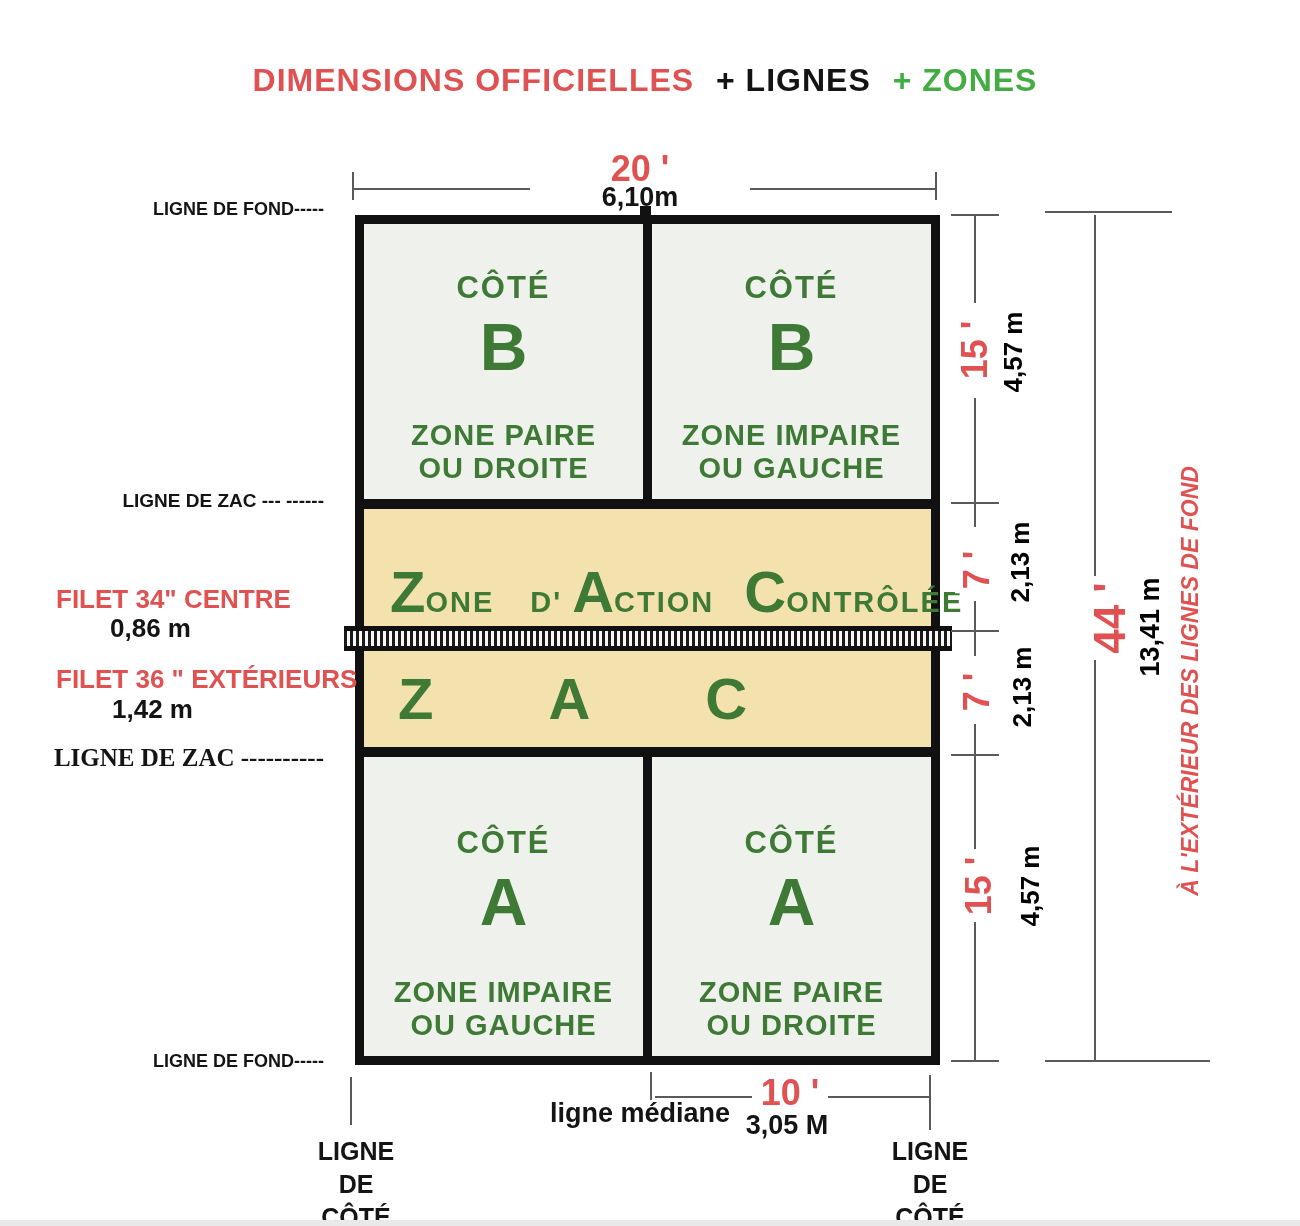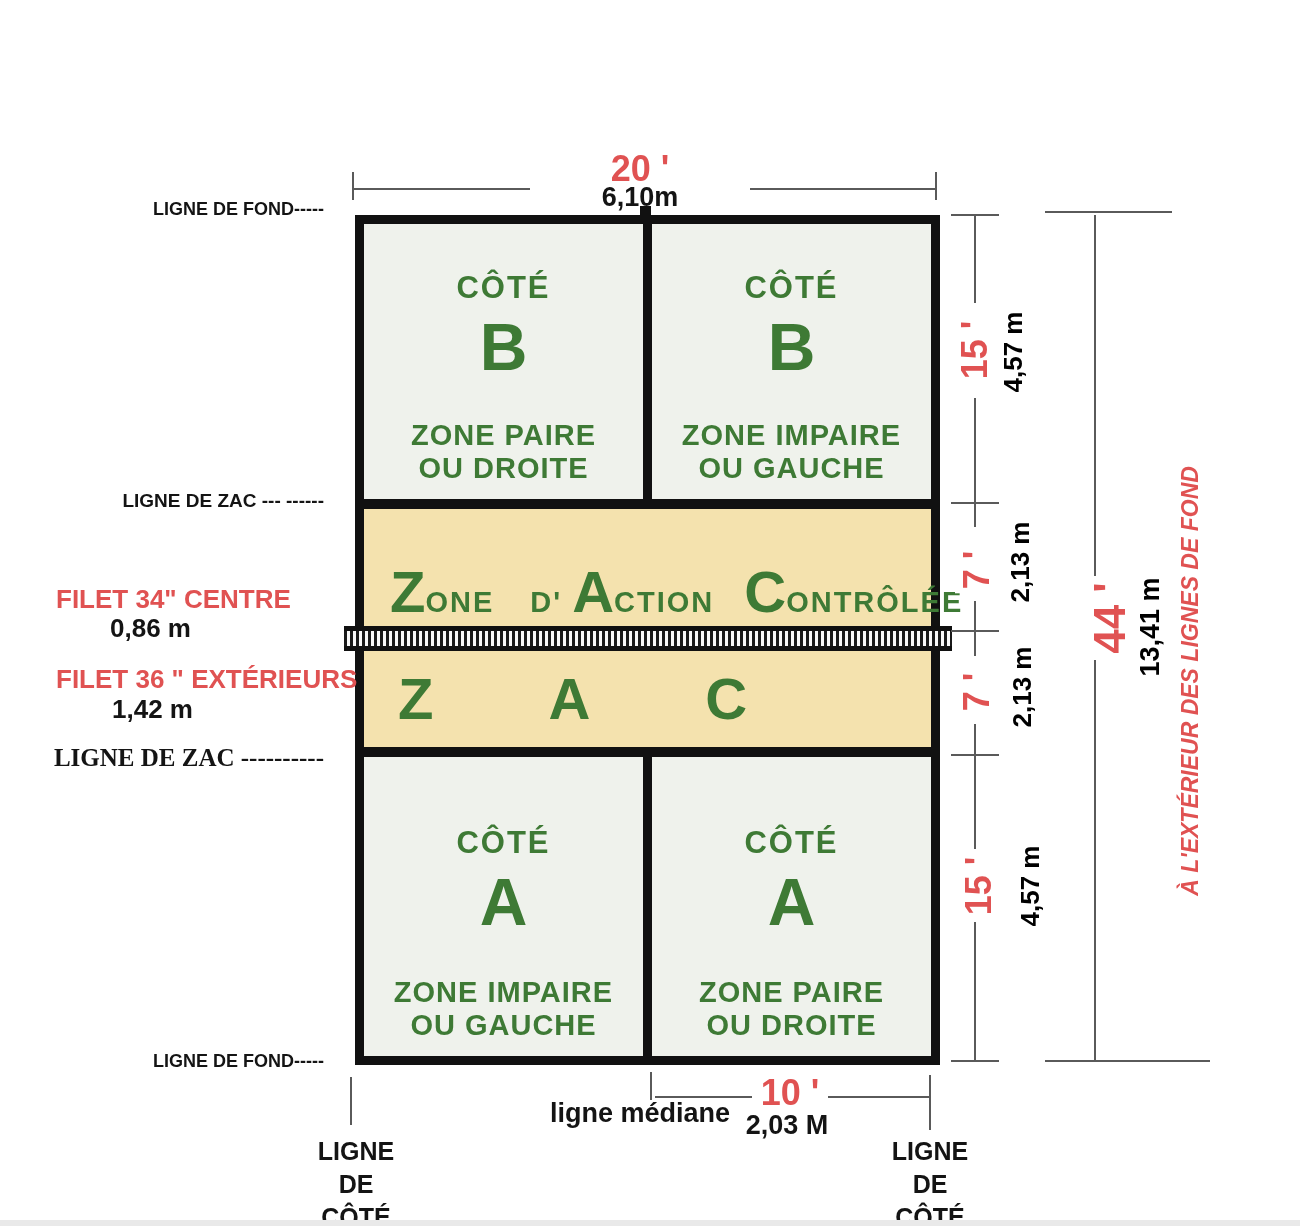--- a/index.html
+++ b/index.html
@@ -50,20 +50,25 @@
 
   .clab{position:absolute;width:140px;text-align:center;font-weight:bold;font-size:25px;line-height:33px;color:#141414;}
   .center-lab{position:absolute;text-align:center;font-weight:bold;}
   .bottom-strip{position:absolute;left:0;bottom:0;width:1300px;height:6px;background:#e9e9e9;}
 </style>
 </head>
 <body>
 
 <div class="canvas">
 
+  <div class="title2">
+    <span class="t-red">DIMENSIONS OFFICIELLES</span>
+    <span class="t-black">+ LIGNES</span>
+    <span class="t-green">+  ZONES</span>
+  </div>
 
   <div class="center-lab red-lab" style="left:540px;top:148px;width:200px;font-size:36px;">20 '</div>
   <div class="center-lab" style="left:540px;top:182px;width:200px;font-size:27px;color:#141414;">6,10m</div>
   <div class="hline" style="left:352px;top:188px;width:178px;"></div>
   <div class="hline" style="left:750px;top:188px;width:186px;"></div>
   <div class="vline" style="left:352px;top:172px;height:28px;"></div>
   <div class="vline" style="left:935px;top:172px;height:28px;"></div>
 
   <div class="court-outline"></div>
   <div class="nub"></div>
@@ -152,21 +157,21 @@
   <div class="vlab red note" style="left:1190px;top:681px;font-size:23px;">À L'EXTÉRIEUR DES LIGNES DE FOND</div>
 
   <div class="vline" style="left:650px;top:1072px;height:28px;"></div>
   <div class="hline" style="left:655px;top:1096px;width:97px;"></div>
   <div class="hline" style="left:828px;top:1096px;width:102px;"></div>
   <div class="vline" style="left:350px;top:1077px;height:48px;"></div>
   <div class="vline" style="left:929px;top:1075px;height:55px;"></div>
 
   <div class="center-lab" style="left:540px;top:1098px;width:200px;font-size:27px;color:#141414;">ligne médiane</div>
   <div class="center-lab red-lab" style="left:740px;top:1072px;width:100px;font-size:36px;">10 '</div>
-  <div class="center-lab" style="left:717px;top:1110px;width:140px;font-size:27px;color:#141414;">2,03 M</div>
+  <div class="center-lab" style="left:717px;top:1110px;width:140px;font-size:27px;color:#141414;">3,05 M</div>
 
   <div class="clab" style="left:286px;top:1135px;">
     <div>LIGNE</div>
     <div>DE</div>
     <div>CÔTÉ</div>
   </div>
   <div class="clab" style="left:860px;top:1135px;">
     <div>LIGNE</div>
     <div>DE</div>
     <div>CÔTÉ</div>

